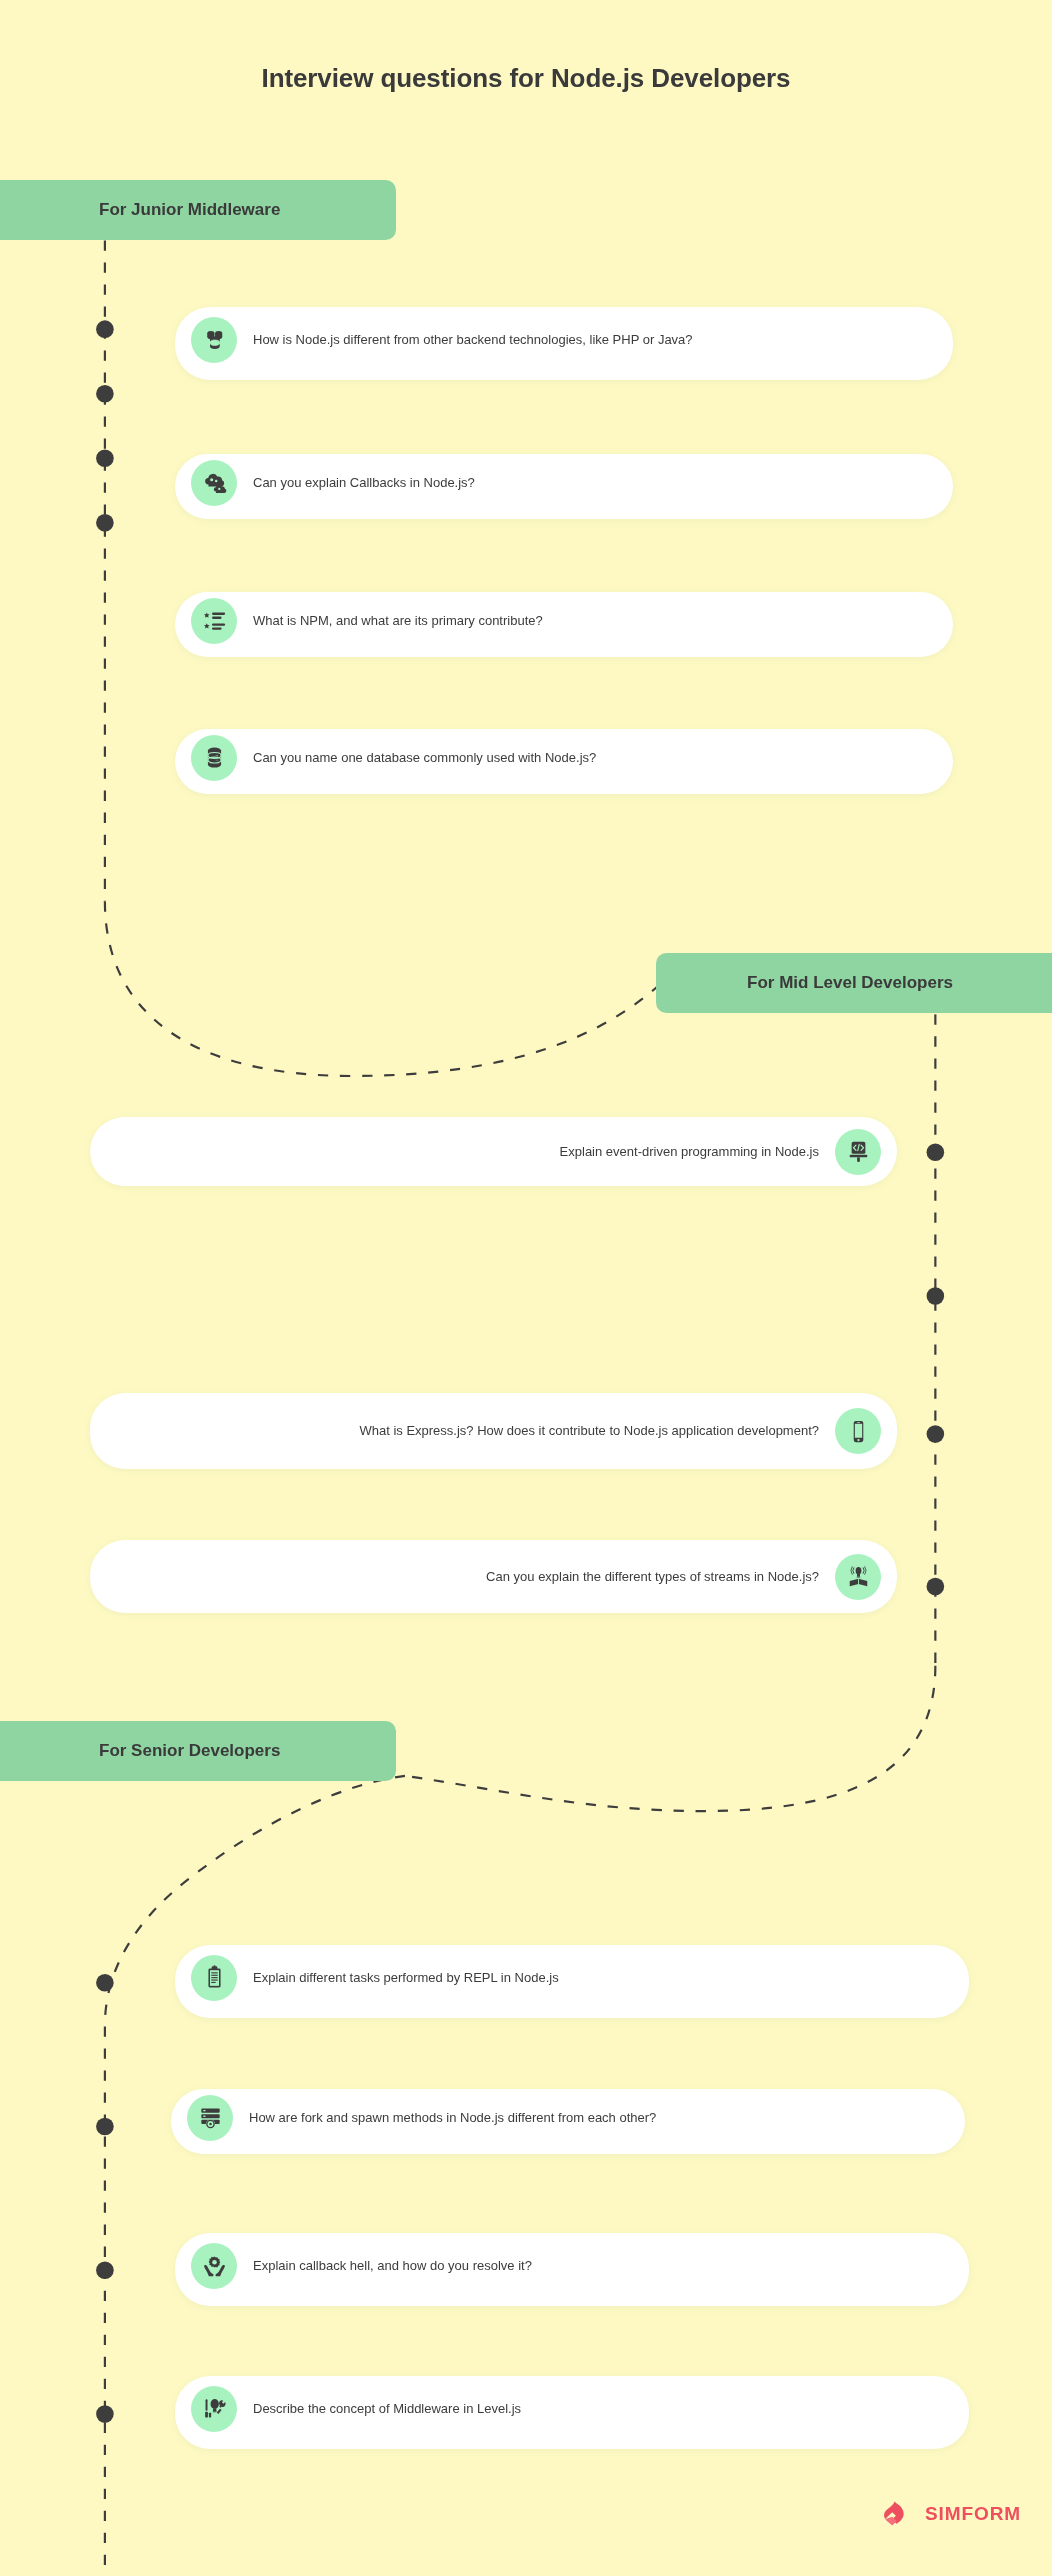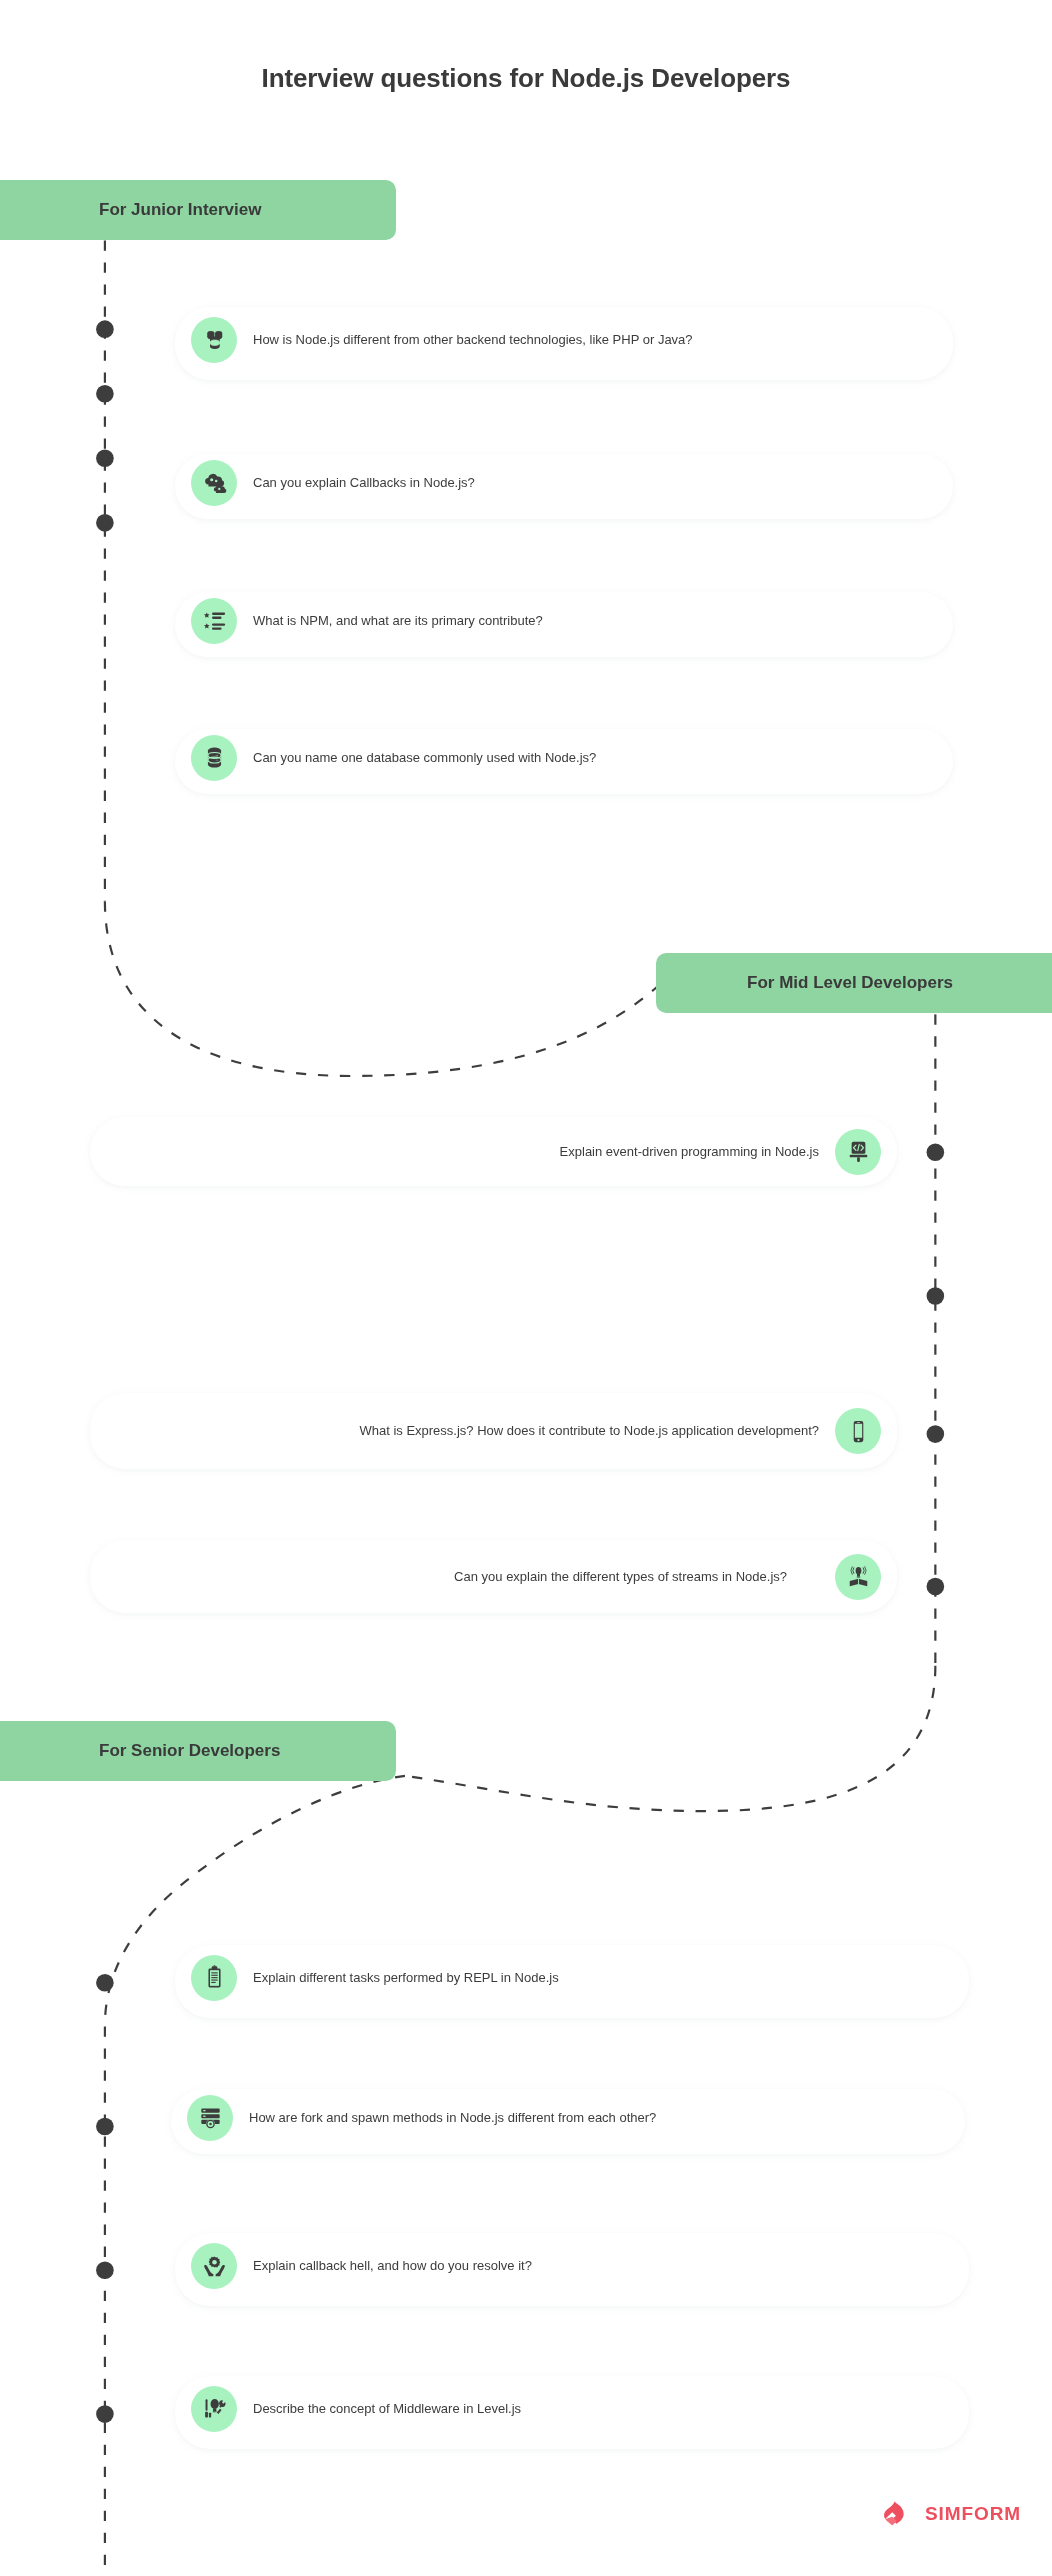--- a/index.html
+++ b/index.html
@@ -7,21 +7,21 @@
     width: 1052px;
     height: 2576px;
     background: #e3f4e7;
     font-family: "Liberation Sans", sans-serif;
     overflow: hidden;
   }
   #page {
     position: relative;
     width: 1052px;
     height: 2576px;
-    background: #ffffff;
+    background: #fef9c3;
   }
 
   
   .page-title {
     position: absolute;
     left: 0; top: 63px;
     width: 1052px;
     text-align: center;
     font-size: 26px;
     font-weight: bold;
@@ -132,21 +132,21 @@
     <circle cx="143" cy="3094" r="12" fill="#3d3d3d"></circle>
     <circle cx="143" cy="3290" r="12" fill="#3d3d3d"></circle>
 
     <circle cx="1275" cy="1570" r="12" fill="#3d3d3d"></circle>
     <circle cx="1275" cy="1766" r="12" fill="#3d3d3d"></circle>
     <circle cx="1275" cy="1954" r="12" fill="#3d3d3d"></circle>
     <circle cx="1275" cy="2162" r="12" fill="#3d3d3d"></circle>
   </svg>
 
   <div class="sec-header left" id="hdr-junior">
-    <span>For Junior Interview</span>
+    <span>For Junior Middleware</span>
   </div>
 
   <div class="sec-header right" id="hdr-mid">
     <span>For Mid Level Developers</span>
   </div>
 
   <div class="sec-header left" id="hdr-senior">
     <span>For Senior Developers</span>
   </div>
 
@@ -233,21 +233,21 @@
       <svg viewBox="0 0 24 24" fill="#3d3d3d">
         <rect x="7.4" y="1.8" width="9.2" height="20.4" rx="2.0"></rect>
         <rect x="8.5" y="4.6" width="7.0" height="13.4" fill="#a8f2c0"></rect>
         <rect x="10.5" y="3.0" width="3.0" height="0.8" rx="0.4" fill="#a8f2c0"></rect>
         <rect x="10.9" y="19.1" width="2.2" height="2.2" rx="1.1" fill="#a8f2c0"></rect>
       </svg>
     </span>
     <span class="card-text">What is Express.js? How does it contribute to Node.js application development?</span>
   </div>
 
-  <div class="card icon-right" style="left:90px; top:1540px; width:807px; height:73px;gap:32px;">
+  <div class="card icon-right" style="left:90px; top:1540px; width:807px; height:73px;">
     <span class="card-icon">
       <svg viewBox="0 0 24 24" fill="#3d3d3d">
         <ellipse cx="12" cy="6.4" rx="2.8" ry="3.5"></ellipse>
         <rect x="10.6" y="9.6" width="2.8" height="2.4"></rect>
         <rect x="10.2" y="12.1" width="3.6" height="0.9" rx="0.4"></rect>
         <path d="M7.5 3.6a4.4 4.4 0 0 0 0 5.4" fill="none" stroke="#3d3d3d" stroke-width="0.9" stroke-linecap="round"></path>
         <path d="M5.9 2.6a6.6 6.6 0 0 0 0 7.4" fill="none" stroke="#3d3d3d" stroke-width="0.8" stroke-linecap="round"></path>
         <path d="M16.5 3.6a4.4 4.4 0 0 1 0 5.4" fill="none" stroke="#3d3d3d" stroke-width="0.9" stroke-linecap="round"></path>
         <path d="M18.1 2.6a6.6 6.6 0 0 1 0 7.4" fill="none" stroke="#3d3d3d" stroke-width="0.8" stroke-linecap="round"></path>
         <path d="M12 14.2L3.6 16.4v5.0L12 19.2z"></path>

